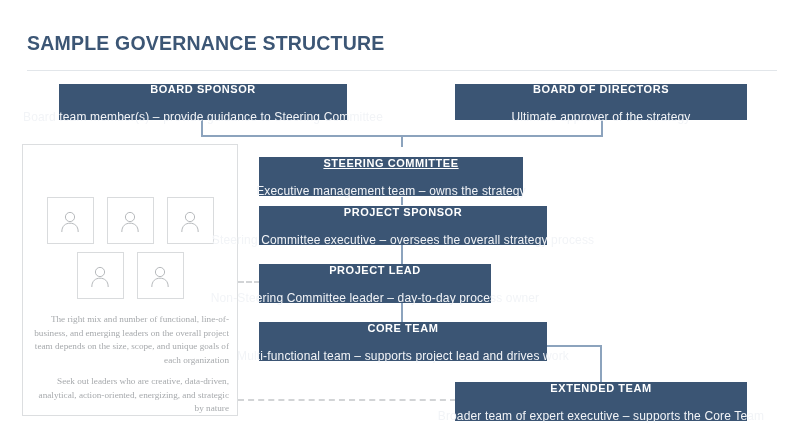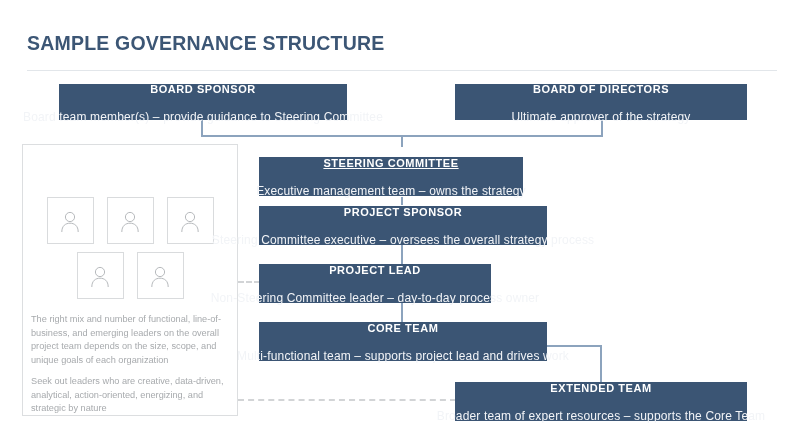--- a/index.html
+++ b/index.html
@@ -70,22 +70,22 @@
   .avatar{
     width:47px;height:47px;
     border:1px solid #d9dbdd;
     box-sizing:border-box;
     display:flex;align-items:center;justify-content:center;
     background:#ffffff;
   }
   .avatar svg{display:block;}
   .panel-para{
     position:absolute;left:8px;right:8px;
-    text-align:left;
-    font-size:9.2px;line-height:13.5px;color:#a7aaad;
+    text-align:right;
+    font-size:9.2px;line-height:13.5px;color:#a7aaad;font-family:Liberation Serif, serif;
   }
   .p1{top:168px;}
   .p2{top:230px;}
 </style>
 </head>
 <body>
 
 <div id="root">
 
   <div class="title">SAMPLE GOVERNANCE STRUCTURE</div>
@@ -189,16 +189,16 @@
     <div class="n-sub">Non-Steering Committee leader – day-to-day process owner</div>
   </div>
 
   <div class="node" style="left:259px;top:322px;width:288px;height:39px;">
     <div class="n-title">CORE TEAM</div>
     <div class="n-sub">Multi-functional team – supports project lead and drives work</div>
   </div>
 
   <div class="node" style="left:455px;top:382px;width:292px;height:39px;">
     <div class="n-title">EXTENDED TEAM</div>
-    <div class="n-sub">Broader team of expert resources – supports the Core Team</div>
+    <div class="n-sub">Broader team of expert executive – supports the Core Team</div>
   </div>
 
 </div>
 
 </body></html>

